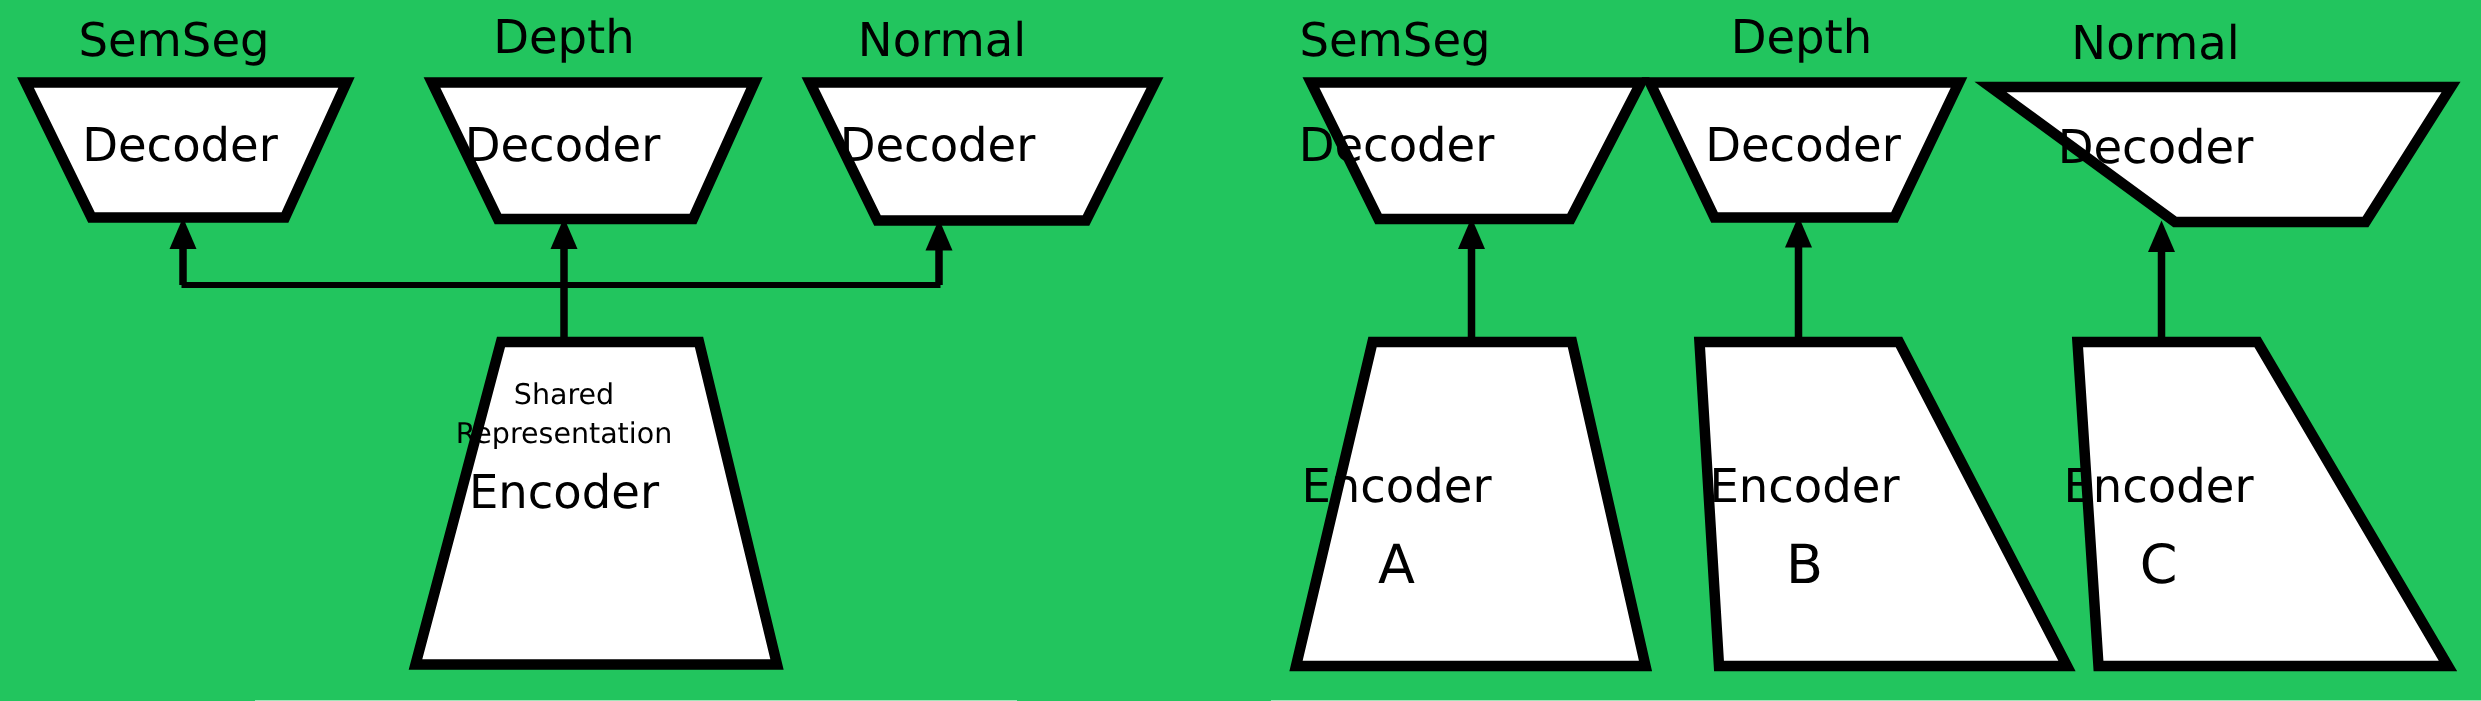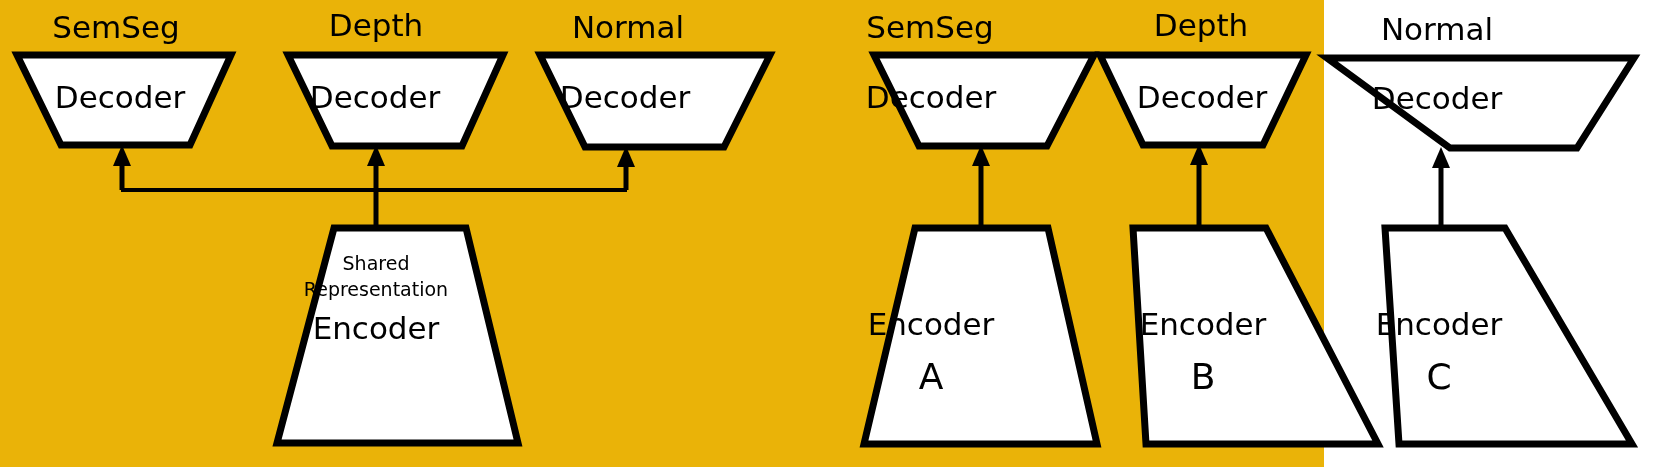--- a/index.html
+++ b/index.html
@@ -8,23 +8,23 @@
     background: #ffffff;
   }
   body {
     width: 1654px;
     height: 467px;
     overflow: hidden;
     font-family: "DejaVu Sans", sans-serif;
   }
   #diagram-root {
     position: relative;
-    width: 1324px;
+    width: 1654px;
     height: 467px;
-    background: #eab308;
+    background: #22c55e;
   }
   svg.diagram-canvas {
     display: block;
     width: 1654px;
     height: 467px;
   }
   .shape-outline {
     fill: #ffffff;
     stroke: #000000;
     stroke-width: 7;

